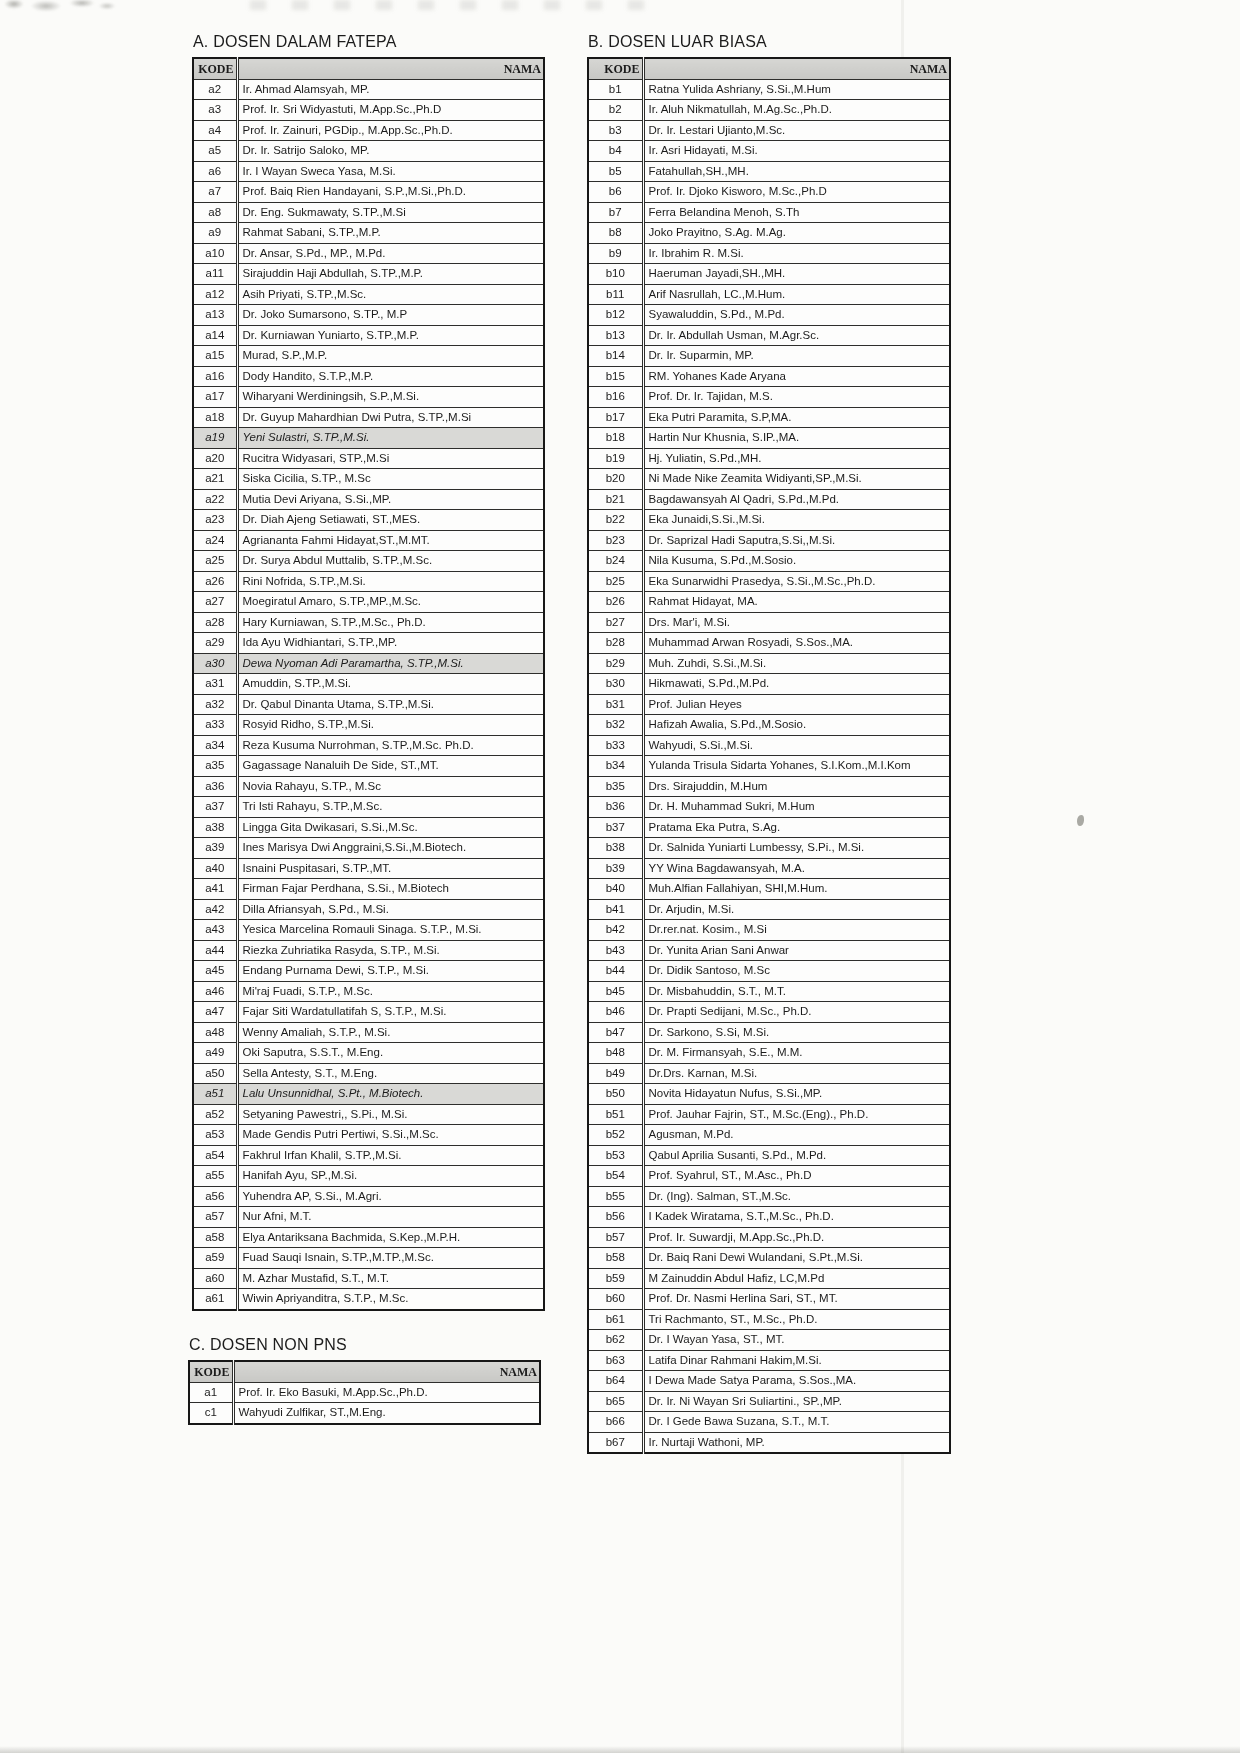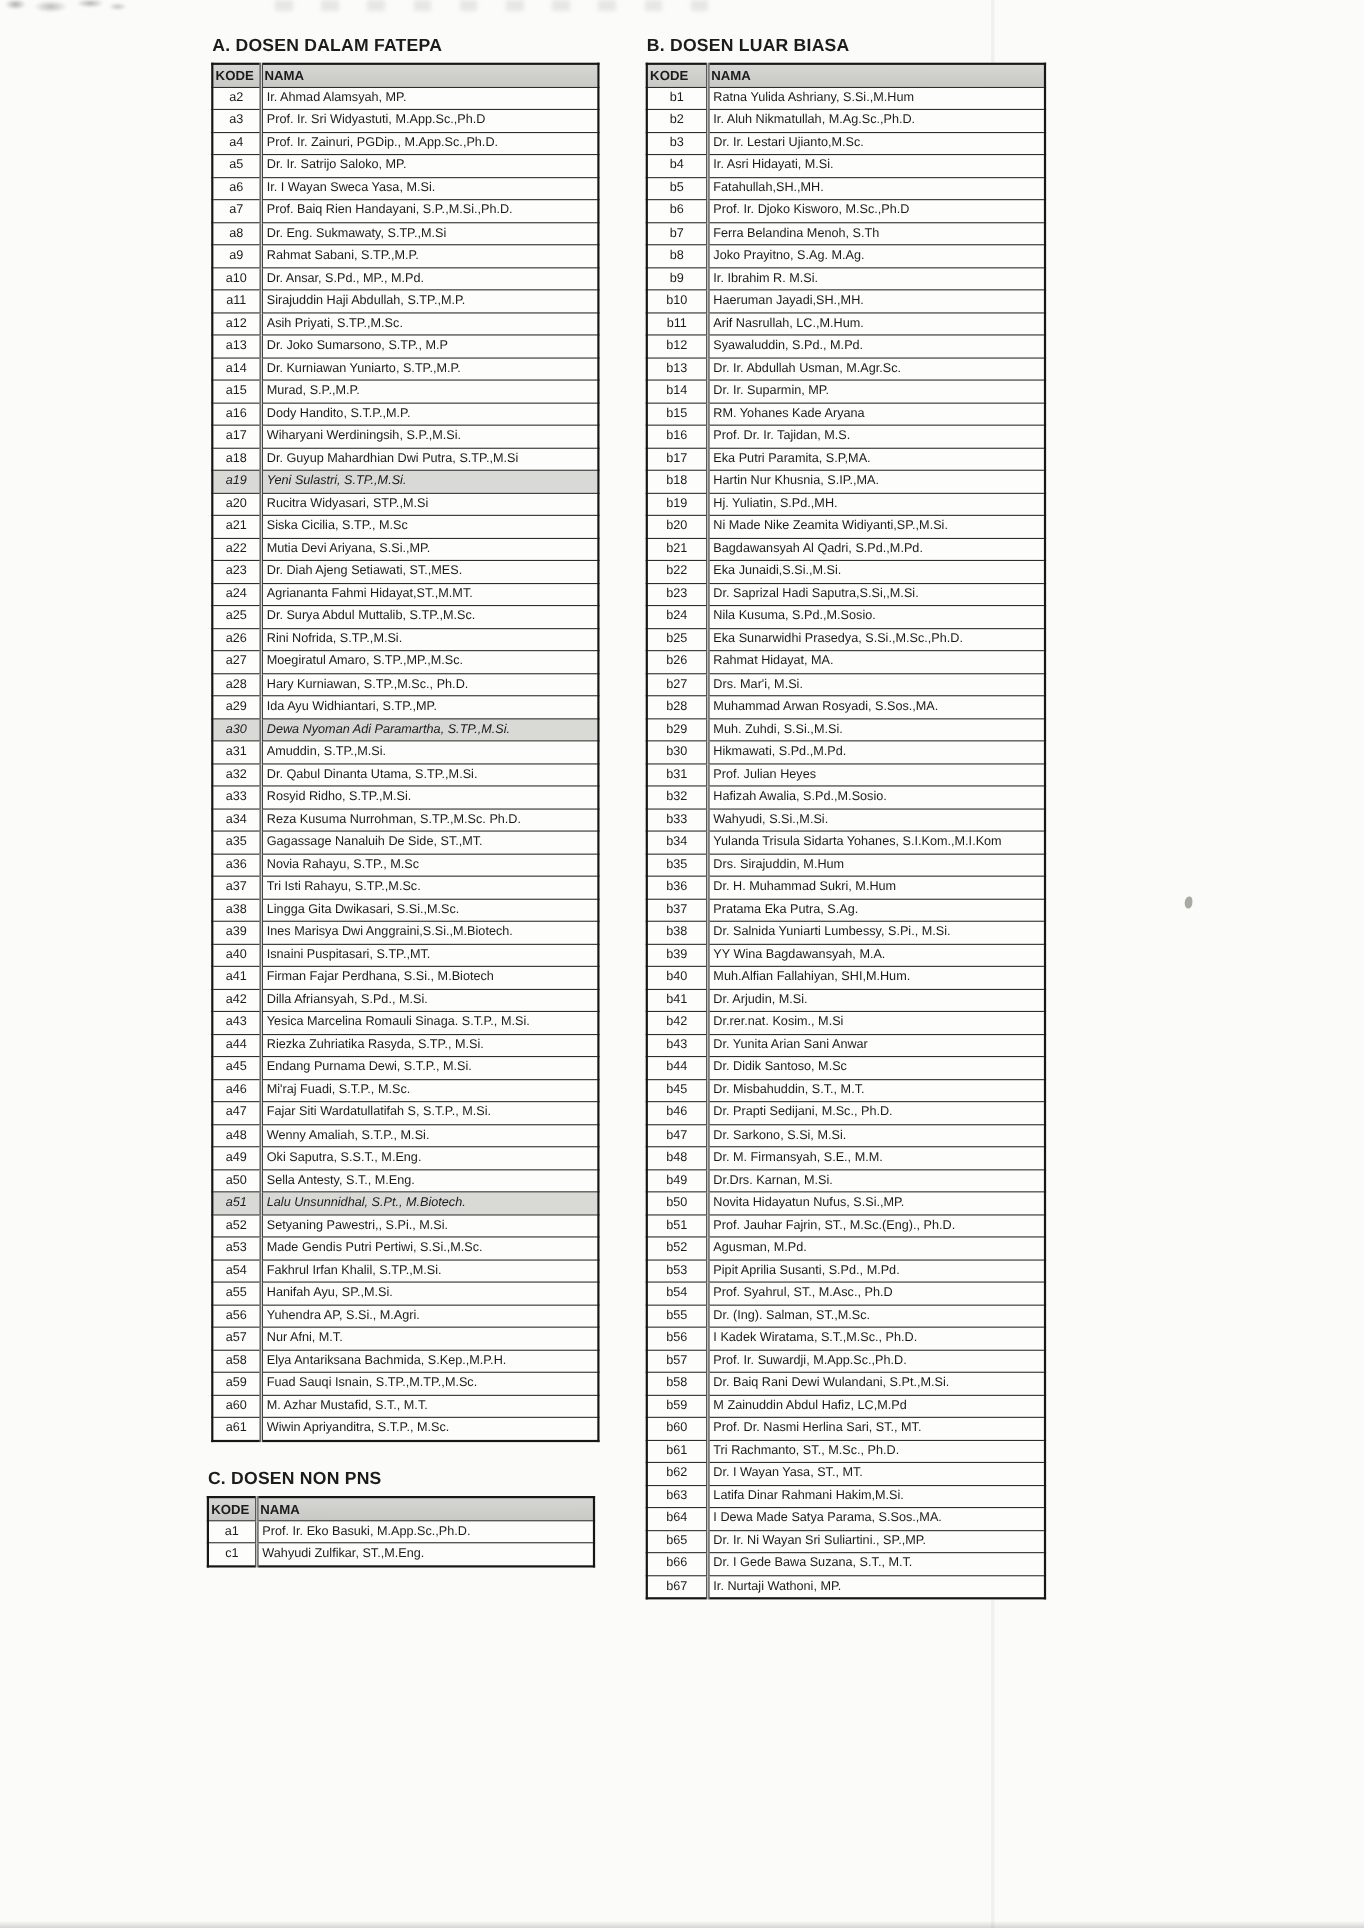--- a/index.html
+++ b/index.html
@@ -6,38 +6,38 @@
   body{
     width:1240px;height:1753px;
     position:relative;
     background:var(--page-bg,#fbfbf9);
     font-family:"Liberation Sans", sans-serif;
     color:var(--text,#1c1c1c);
     overflow:hidden;
   }
   .tbl-block{position:absolute;}
   .section-title{
-    font-size:16px;font-weight:bold;margin:0 0 6px 1px;
+    font-size:16px;font-weight:normal;margin:0 0 6px 1px;
     color:var(--text,#1c1c1c);letter-spacing:.2px;white-space:nowrap;
   }
   table{
     border-collapse:collapse;table-layout:fixed;
     background:var(--cell-bg,#fdfdfc);
     border:2px solid var(--border-dark,#171717);
   }
   #table-a,#table-c{width:353px;}
   #table-b{width:364px;}
   th,td{
     border:1px solid var(--border,#2e2e2c);
     height:19.5px;overflow:hidden;white-space:nowrap;
     padding:0 4px;line-height:1;
   }
   th{
     background:linear-gradient(180deg,#d6d6d3,var(--header-bg,#c8c8c5));
-    font-size:12px;font-weight:bold;text-align:left;padding:0 2px;
+    font-size:12px;font-weight:bold;text-align:right;padding:0 2px;font-family:Liberation Serif, serif;
   }
   td{font-size:11.5px;}
   #table-a col.kode,#table-c col.kode{width:44px;}
   #table-b col.kode{width:55px;}
   td.kode{text-align:center;}
   td.nama,th.nama{border-left:3px double var(--border,#2e2e2c);}
   tr.hl td{background:var(--highlight,#d9d9d6);font-style:italic;}
   
   .scan-smudge-topleft{
     position:absolute;left:2px;top:0;width:118px;height:15px;
@@ -550,21 +550,21 @@
         <tr>
           <td class="kode">b51</td>
           <td class="nama">Prof. Jauhar Fajrin, ST., M.Sc.(Eng)., Ph.D.</td>
         </tr>
         <tr>
           <td class="kode">b52</td>
           <td class="nama">Agusman, M.Pd.</td>
         </tr>
         <tr>
           <td class="kode">b53</td>
-          <td class="nama">Pipit Aprilia Susanti, S.Pd., M.Pd.</td>
+          <td class="nama">Qabul Aprilia Susanti, S.Pd., M.Pd.</td>
         </tr>
         <tr>
           <td class="kode">b54</td>
           <td class="nama">Prof. Syahrul, ST., M.Asc., Ph.D</td>
         </tr>
         <tr>
           <td class="kode">b55</td>
           <td class="nama">Dr. (Ing). Salman, ST.,M.Sc.</td>
         </tr>
         <tr>

